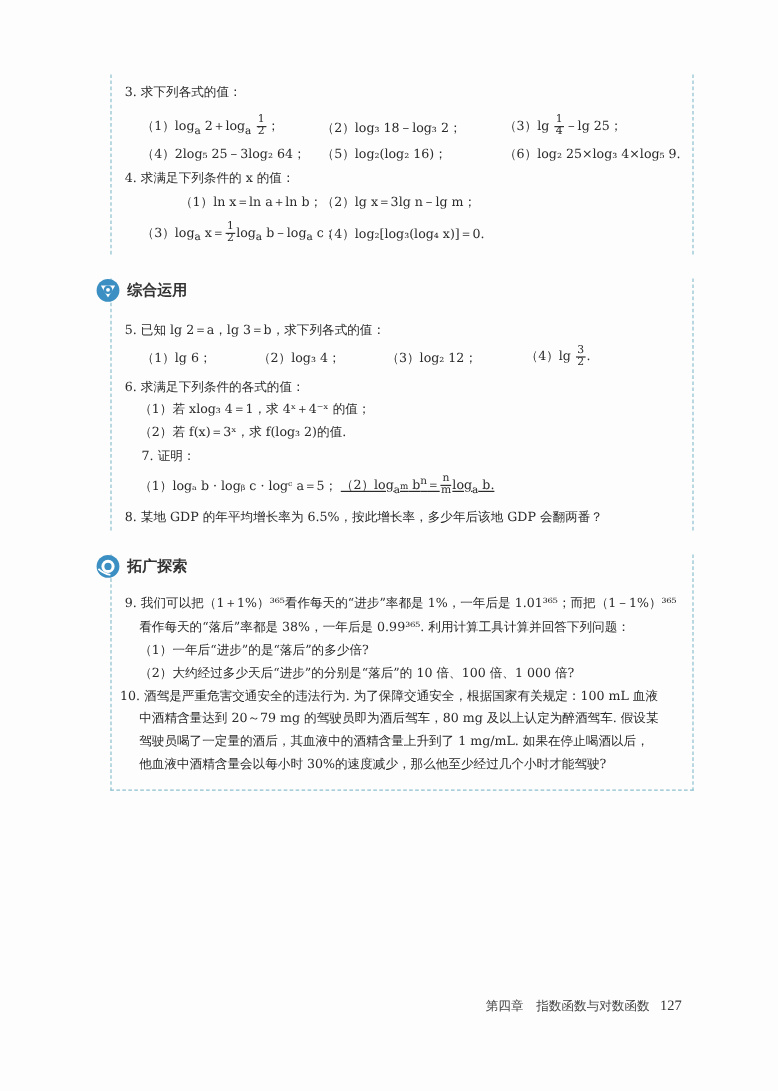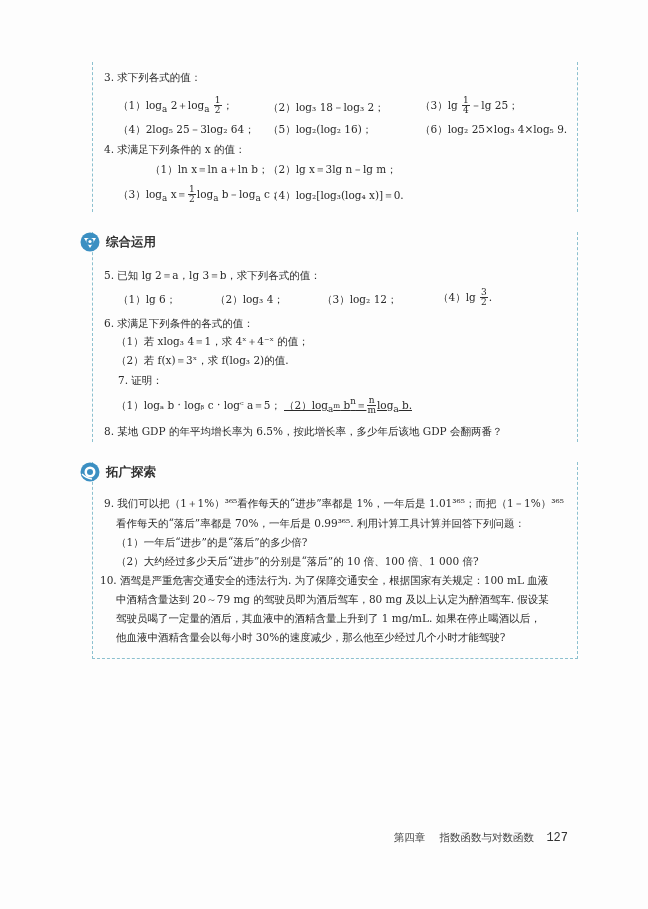--- a/index.html
+++ b/index.html
@@ -15,21 +15,21 @@
   .line { position: absolute; white-space: nowrap; line-height: 14px; }
   .q { left: 104px; }
   .sub { left: 122px; }
   .hdr { position: absolute; left: 80px; display: flex; align-items: center; }
   .hdr .title { font-family: Liberation Sans, sans-serif; font-weight: bold; font-size: 12.5px; color: #333; margin-left: 6px; }
   .icon { width: 20px; height: 20px; display: inline-block; }
   .col { position: absolute; white-space: nowrap; line-height: 14px; }
   .frac { display: inline-block; vertical-align: middle; text-align: center; font-size: 9px; line-height: 9px; margin: 0 1px; }
   .frac span { display: block; }
   .frac .num { border-bottom: 0.8px solid #333; padding: 0 1px; }
-  .footer { position: absolute; right: 80px; top: 831px; font-family: Liberation Mono, monospace; font-size: 10.5px; color: #444; }
+  .footer { position: absolute; right: 80px; top: 831px; font-family: Liberation Serif, serif; font-size: 10.5px; color: #444; }
   .footer .pn { font-size: 12px; margin-left: 6px; color: #333; }
 </style>
 </head>
 <body>
 
 <div class="box" style="top:62px;height:150px;"></div>
 
 <div class="box" style="top:232px;height:210px;"></div>
 
 <div class="box bottom" style="top:462px;height:196px;"></div>
@@ -78,21 +78,21 @@
   <svg class="icon" viewBox="0 0 20 20">
     <circle cx="10" cy="10" r="9.5" fill="#3b8fc2"></circle>
     <circle cx="10" cy="10" r="5.5" fill="#fff"></circle>
     <circle cx="10" cy="10" r="3" fill="#3b8fc2"></circle>
     <path d="M2 12 Q6 16 12 17" stroke="#fff" stroke-width="1.5" fill="none"></path>
   </svg>
   <span class="title">拓广探索</span>
 </div>
 
 <div class="line q" style="top:496px;">9. 我们可以把（1＋1%）³⁶⁵看作每天的“进步”率都是 1%，一年后是 1.01³⁶⁵；而把（1－1%）³⁶⁵</div>
-<div class="line sub" style="top:516px;left:116px;">看作每天的“落后”率都是 70%，一年后是 0.99³⁶⁵. 利用计算工具计算并回答下列问题：</div>
+<div class="line sub" style="top:516px;left:116px;">看作每天的“落后”率都是 38%，一年后是 0.99³⁶⁵. 利用计算工具计算并回答下列问题：</div>
 <div class="line sub" style="top:535px;left:116px;">（1）一年后“进步”的是“落后”的多少倍?</div>
 <div class="line sub" style="top:554px;left:116px;">（2）大约经过多少天后“进步”的分别是“落后”的 10 倍、100 倍、1 000 倍?</div>
 
 <div class="line" style="top:573px;left:100px;">10. 酒驾是严重危害交通安全的违法行为. 为了保障交通安全，根据国家有关规定：100 mL 血液</div>
 <div class="line sub" style="top:592px;left:116px;">中酒精含量达到 20～79 mg 的驾驶员即为酒后驾车，80 mg 及以上认定为醉酒驾车. 假设某</div>
 <div class="line sub" style="top:611px;left:116px;">驾驶员喝了一定量的酒后，其血液中的酒精含量上升到了 1 mg/mL. 如果在停止喝酒以后，</div>
 <div class="line sub" style="top:630px;left:116px;">他血液中酒精含量会以每小时 30%的速度减少，那么他至少经过几个小时才能驾驶?</div>
 
 <div class="footer">
   <span>第四章</span>

